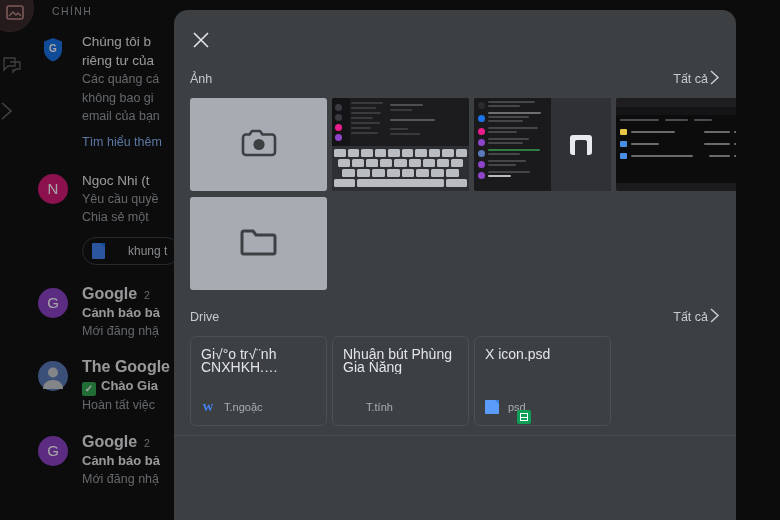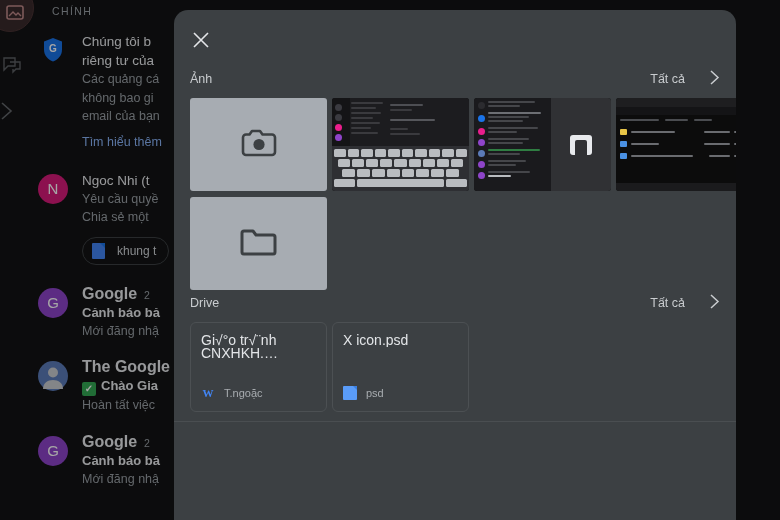--- a/index.html
+++ b/index.html
@@ -49,21 +49,21 @@
   .subject.bold { font-weight: 700; font-size: 13px; }
   .sender-line { display: flex; align-items: baseline; gap: 7px; }
   .sender { font-size: 16px; color: #e8eaed; font-weight: 700; }
   .count { font-size: 10.5px; color: #9aa0a6; }
   .snippet {
     font-size: 12.5px; color: #9aa0a6; line-height: 18.5px;
     white-space: nowrap; overflow: hidden;
   }
   .linktext { font-size: 12.5px; color: #8ab4f8; margin-top: 9px; }
   .chip {
-    display: inline-flex; align-items: center; gap: 12px;
+    display: inline-flex; align-items: center; gap: 23px;
     margin-top: 10px; padding: 5px 12px 5px 9px;
     border: 1px solid #3c4043; border-radius: 14px;
     font-size: 12px; color: #cfd3d7; max-width: 120px; overflow: hidden;
     white-space: nowrap;
   }
   .chip-doc { width: 13px; height: 16px; background: #4285f4; border-radius: 1px; position: relative; }
   .chip-doc:after { content:""; position:absolute; right:0; top:0; border-top:5px solid #1a73e8; border-left:5px solid transparent; }
   .check-badge {
     display: inline-block; width: 14px; height: 14px; border-radius: 2px;
     background: #34a853; color: #fff; font-size: 10px; line-height: 14px;
@@ -86,21 +86,21 @@
     position: absolute; left: 16px; top: 19px;
     width: 22px; height: 22px; cursor: pointer;
     display: flex; align-items: center; justify-content: center;
   }
 
   .sec-head {
     display: flex; align-items: center; justify-content: space-between;
     padding: 0 16px; height: 26px;
   }
   .sec-title { font-size: 12.5px; color: #c9cccf; }
-  .sec-all { display: flex; align-items: center; gap: 24px; cursor: pointer; }
+  .sec-all { display: flex; align-items: center; gap: 1px; cursor: pointer; }
   .sec-all-label { font-size: 12.5px; color: #c9cccf; }
 
   .strip { display: flex; gap: 5px; padding: 6px 0 0 16px; }
 
   .tile {
     flex: 0 0 auto; width: 137px; height: 93px;
     border-radius: 3px; overflow: hidden; position: relative;
     background: #111;
   }
   .tile-placeholder {
@@ -477,21 +477,21 @@
     <div class="strip">
       <div class="attach-tile">
         <span>
           <svg width="40" height="32" viewBox="0 0 40 32">
             <path d="M3 7a2 2 0 012-2h9l3 4h17a2 2 0 012 2v15a2 2 0 01-2 2H5a2 2 0 01-2-2V7z" fill="none" stroke="#3c4043" stroke-width="3" stroke-linejoin="round"></path>
           </svg>
         </span>
       </div>
     </div>
 
-    <div class="sec-head" style="margin-top:0">
+    <div class="sec-head" style="margin-top:14px">
       <div class="sec-title">Drive</div>
       <div class="sec-all">
         <span class="sec-all-label">Tất cả</span>
         <span>
           <svg width="11" height="17" viewBox="0 0 11 17">
               <path d="M2 2l7 6.5L2 15" stroke="#c9cccf" stroke-width="1.5" fill="none"></path>
             </svg>
         </span>
       </div>
     </div>
@@ -500,20 +500,27 @@
 
       <div class="drive-card">
         <div class="dc-name">Gi√°o tr√¨nh CNXHKH. Chuy√™...</div>
         <div class="dc-meta">
           <span class="ficon word">W</span>
           <span class="dc-type">T.ngoặc</span>
         </div>
       </div>
 
 
+      <div class="drive-card">
+        <div class="dc-name">Nhuận bút Phùng Gia Năng</div>
+        <div class="dc-meta">
+          <span class="ficon sheet"></span>
+          <span class="dc-type">T.tính</span>
+        </div>
+      </div>
 
       <div class="drive-card">
         <div class="dc-name">X icon.psd</div>
         <div class="dc-meta">
           <span class="ficon psd"></span>
           <span class="dc-type">psd</span>
         </div>
       </div>
     </div>
 

